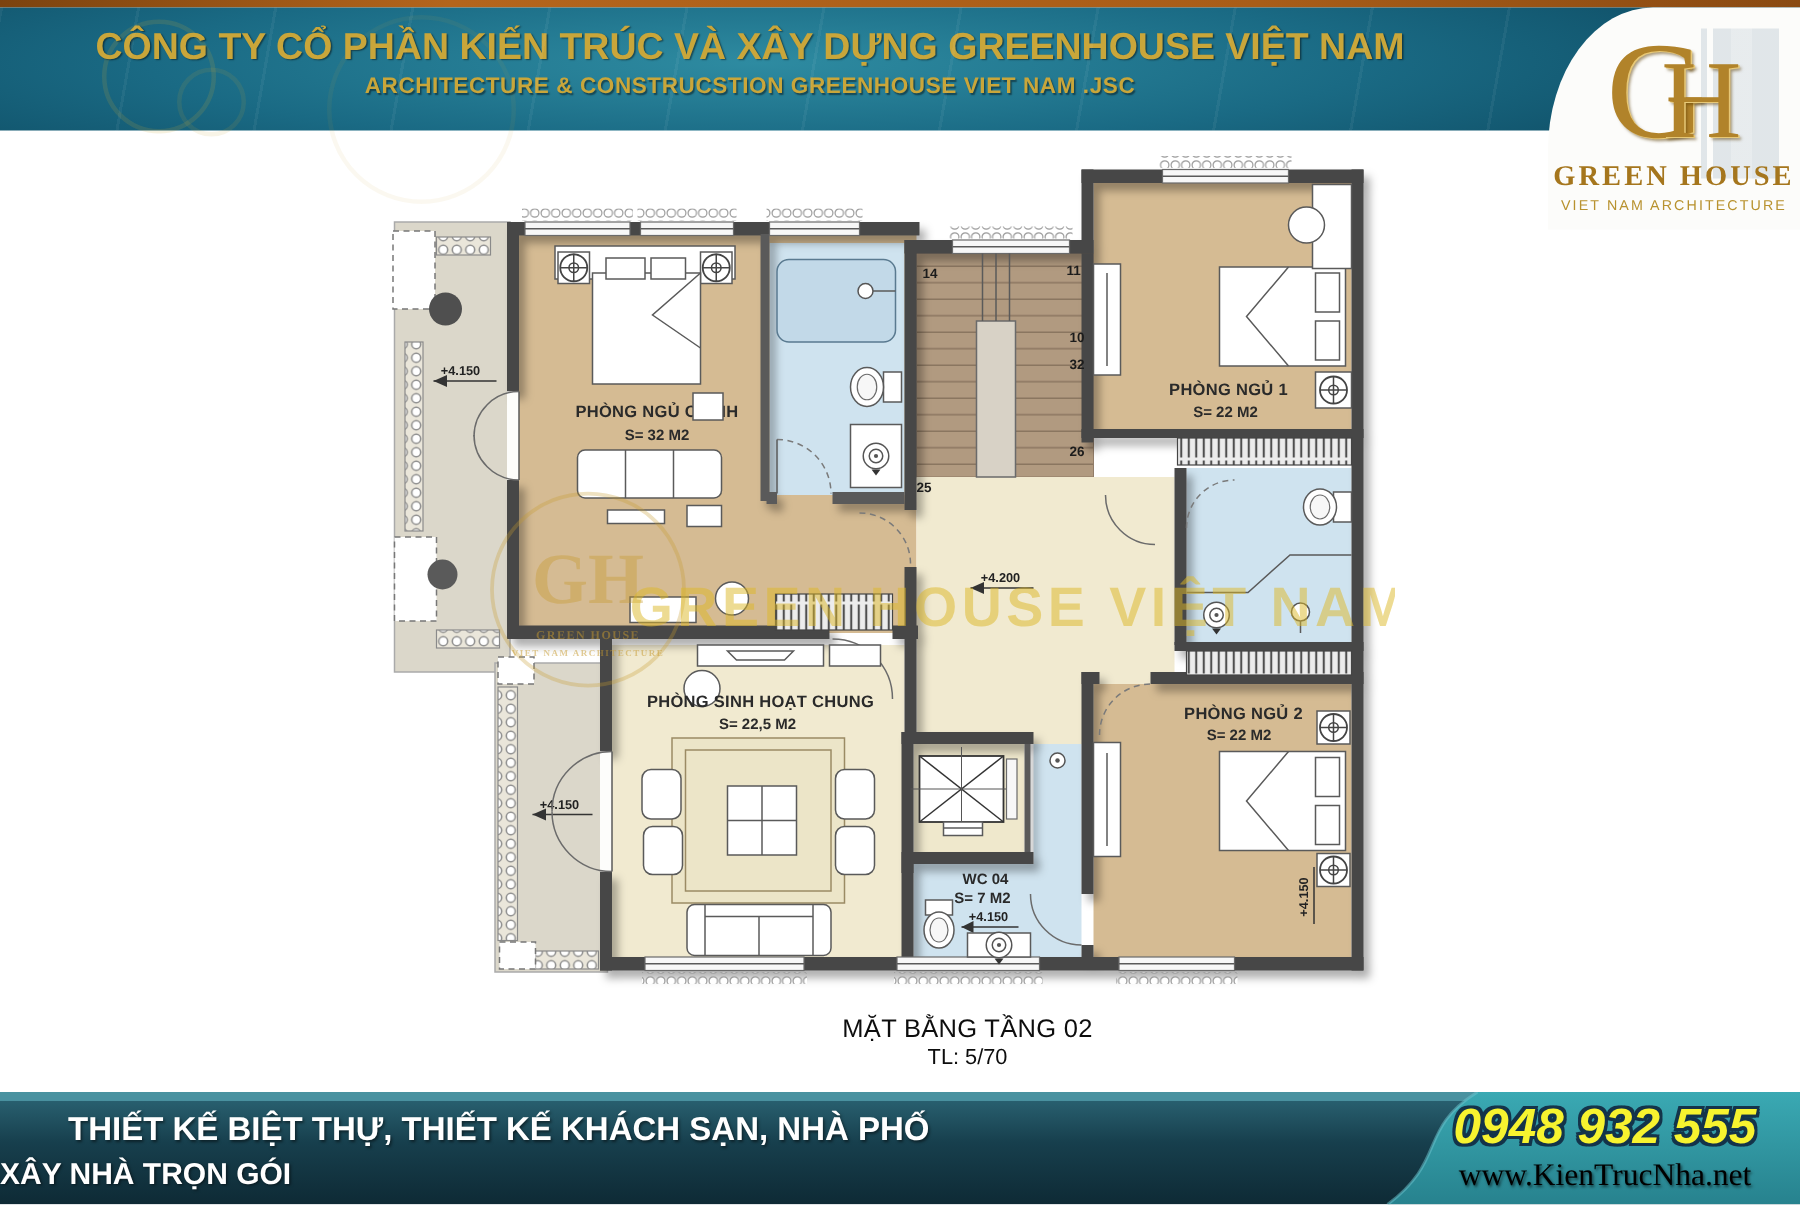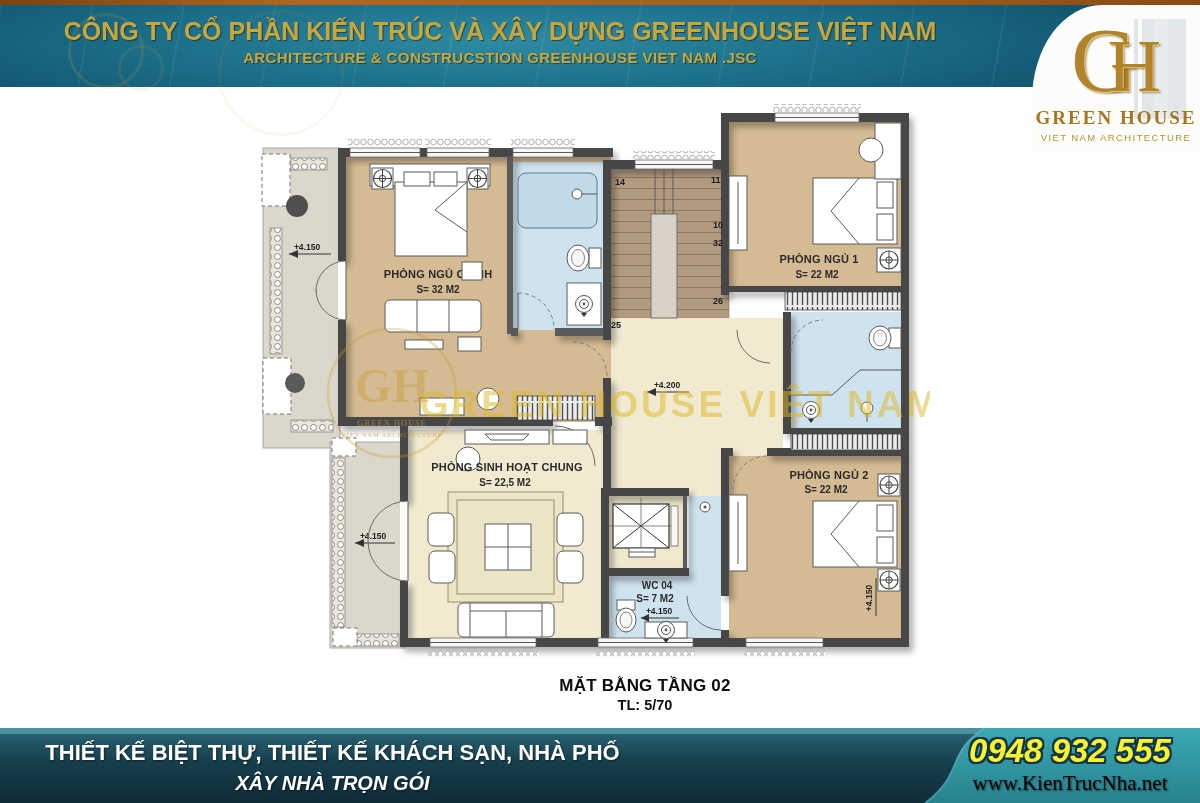--- a/index.html
+++ b/index.html
@@ -48,31 +48,31 @@
   .arc{stroke:#6b6b6b;stroke-width:1;fill:none;}
   .darc{stroke:#7a7a7a;stroke-width:1;fill:none;stroke-dasharray:4 3;}
   .t-room{font-family:"Liberation Sans",sans-serif;font-weight:bold;font-size:11px;fill:#2a2a2a;text-anchor:middle;letter-spacing:.2px;}
   .t-area{font-family:"Liberation Sans",sans-serif;font-weight:bold;font-size:10px;fill:#2a2a2a;text-anchor:middle;}
   .t-num{font-family:"Liberation Sans",sans-serif;font-weight:bold;font-size:9px;fill:#1c1c1c;}
   .t-el{font-family:"Liberation Sans",sans-serif;font-weight:bold;font-size:8.5px;fill:#222;text-anchor:middle;}
   .t-wm-big{font-family:"Liberation Sans",sans-serif;font-weight:bold;font-size:37px;fill:#ddb827;opacity:.5;text-anchor:middle;letter-spacing:3px;}
   .t-wm-gh{font-family:"Liberation Serif",serif;font-weight:bold;font-size:48px;fill:#c79a2e;opacity:.38;text-anchor:middle;}
   .t-wm-sm{font-family:"Liberation Serif",serif;font-weight:bold;font-size:8px;fill:#c79a2e;opacity:.5;text-anchor:middle;letter-spacing:1px;}
 
-  .caption{position:absolute;left:645px;top:676px;transform:translateX(-50%);text-align:center;color:#0d0d0d;font-weight:bold;}
+  .caption{position:absolute;left:645px;top:676px;transform:translateX(-50%);text-align:center;color:#0d0d0d;font-weight:normal;}
   .caption-title{font-size:17px;letter-spacing:.2px;white-space:nowrap;}
   .caption-scale{font-size:14.5px;margin-top:1px;}
 
   
   .footer{position:absolute;left:0;top:728px;width:1196px;height:75px;}
   .footer svg{position:absolute;inset:0;}
   .f-line1{position:absolute;left:0;top:12px;width:665px;text-align:center;color:#fff;font-weight:bold;font-size:22px;white-space:nowrap;
     text-shadow:1px 1px 2px rgba(0,0,0,.5);}
-  .f-line2{position:absolute;left:0;top:44px;width:665px;text-align:center;color:#fff;font-weight:bold;font-size:20px;
-    text-shadow:1px 1px 2px rgba(0,0,0,.5);font-style:italic;}
+  .f-line2{position:absolute;left:0;top:44px;width:665px;text-align:left;color:#fff;font-weight:bold;font-size:20px;
+    text-shadow:1px 1px 2px rgba(0,0,0,.5);}
   .f-phone{position:absolute;left:945px;top:4px;width:250px;text-align:center;color:#f7f32f;font-weight:bold;font-size:33px;white-space:nowrap;
     text-shadow:-2px 0 0 #14344a,2px 0 0 #14344a,0 -2px 0 #14344a,0 2px 0 #14344a,-2px -2px 0 #14344a,2px 2px 0 #14344a,-2px 2px 0 #14344a,2px -2px 0 #14344a;font-style:italic;}
   .f-site{position:absolute;left:945px;top:43px;width:250px;text-align:center;color:#000000;font-size:21px;
     font-family:"Liberation Serif",serif;text-shadow:1px 1px 2px rgba(0,0,0,.6);}
 </style>
 </head>
 <body>
 
 <div class="page">
 

